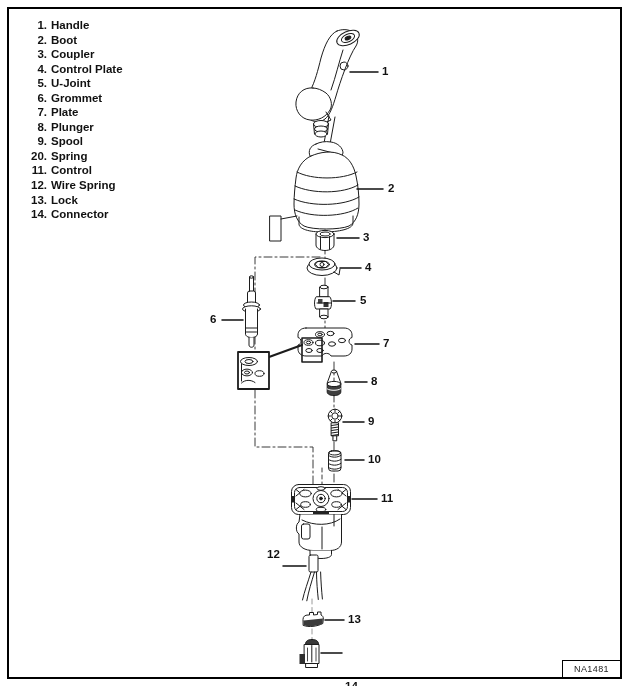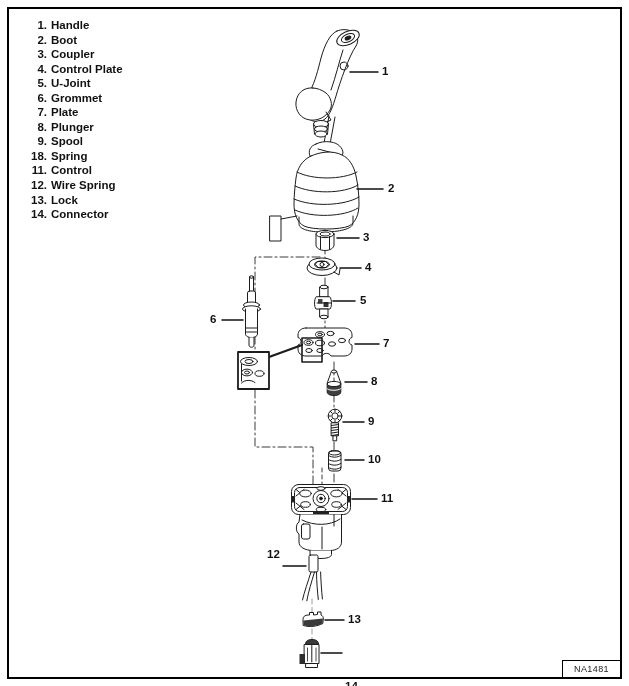--- a/index.html
+++ b/index.html
@@ -56,21 +56,21 @@
       </div>
     <div class="pl-row">
         <span class="pl-num">8.</span>
         <span class="pl-label">Plunger</span>
       </div>
     <div class="pl-row">
         <span class="pl-num">9.</span>
         <span class="pl-label">Spool</span>
       </div>
     <div class="pl-row">
-        <span class="pl-num">18.</span>
+        <span class="pl-num">20.</span>
         <span class="pl-label">Spring</span>
       </div>
     <div class="pl-row">
         <span class="pl-num">11.</span>
         <span class="pl-label">Control</span>
       </div>
     <div class="pl-row">
         <span class="pl-num">12.</span>
         <span class="pl-label">Wire Spring</span>
       </div>

